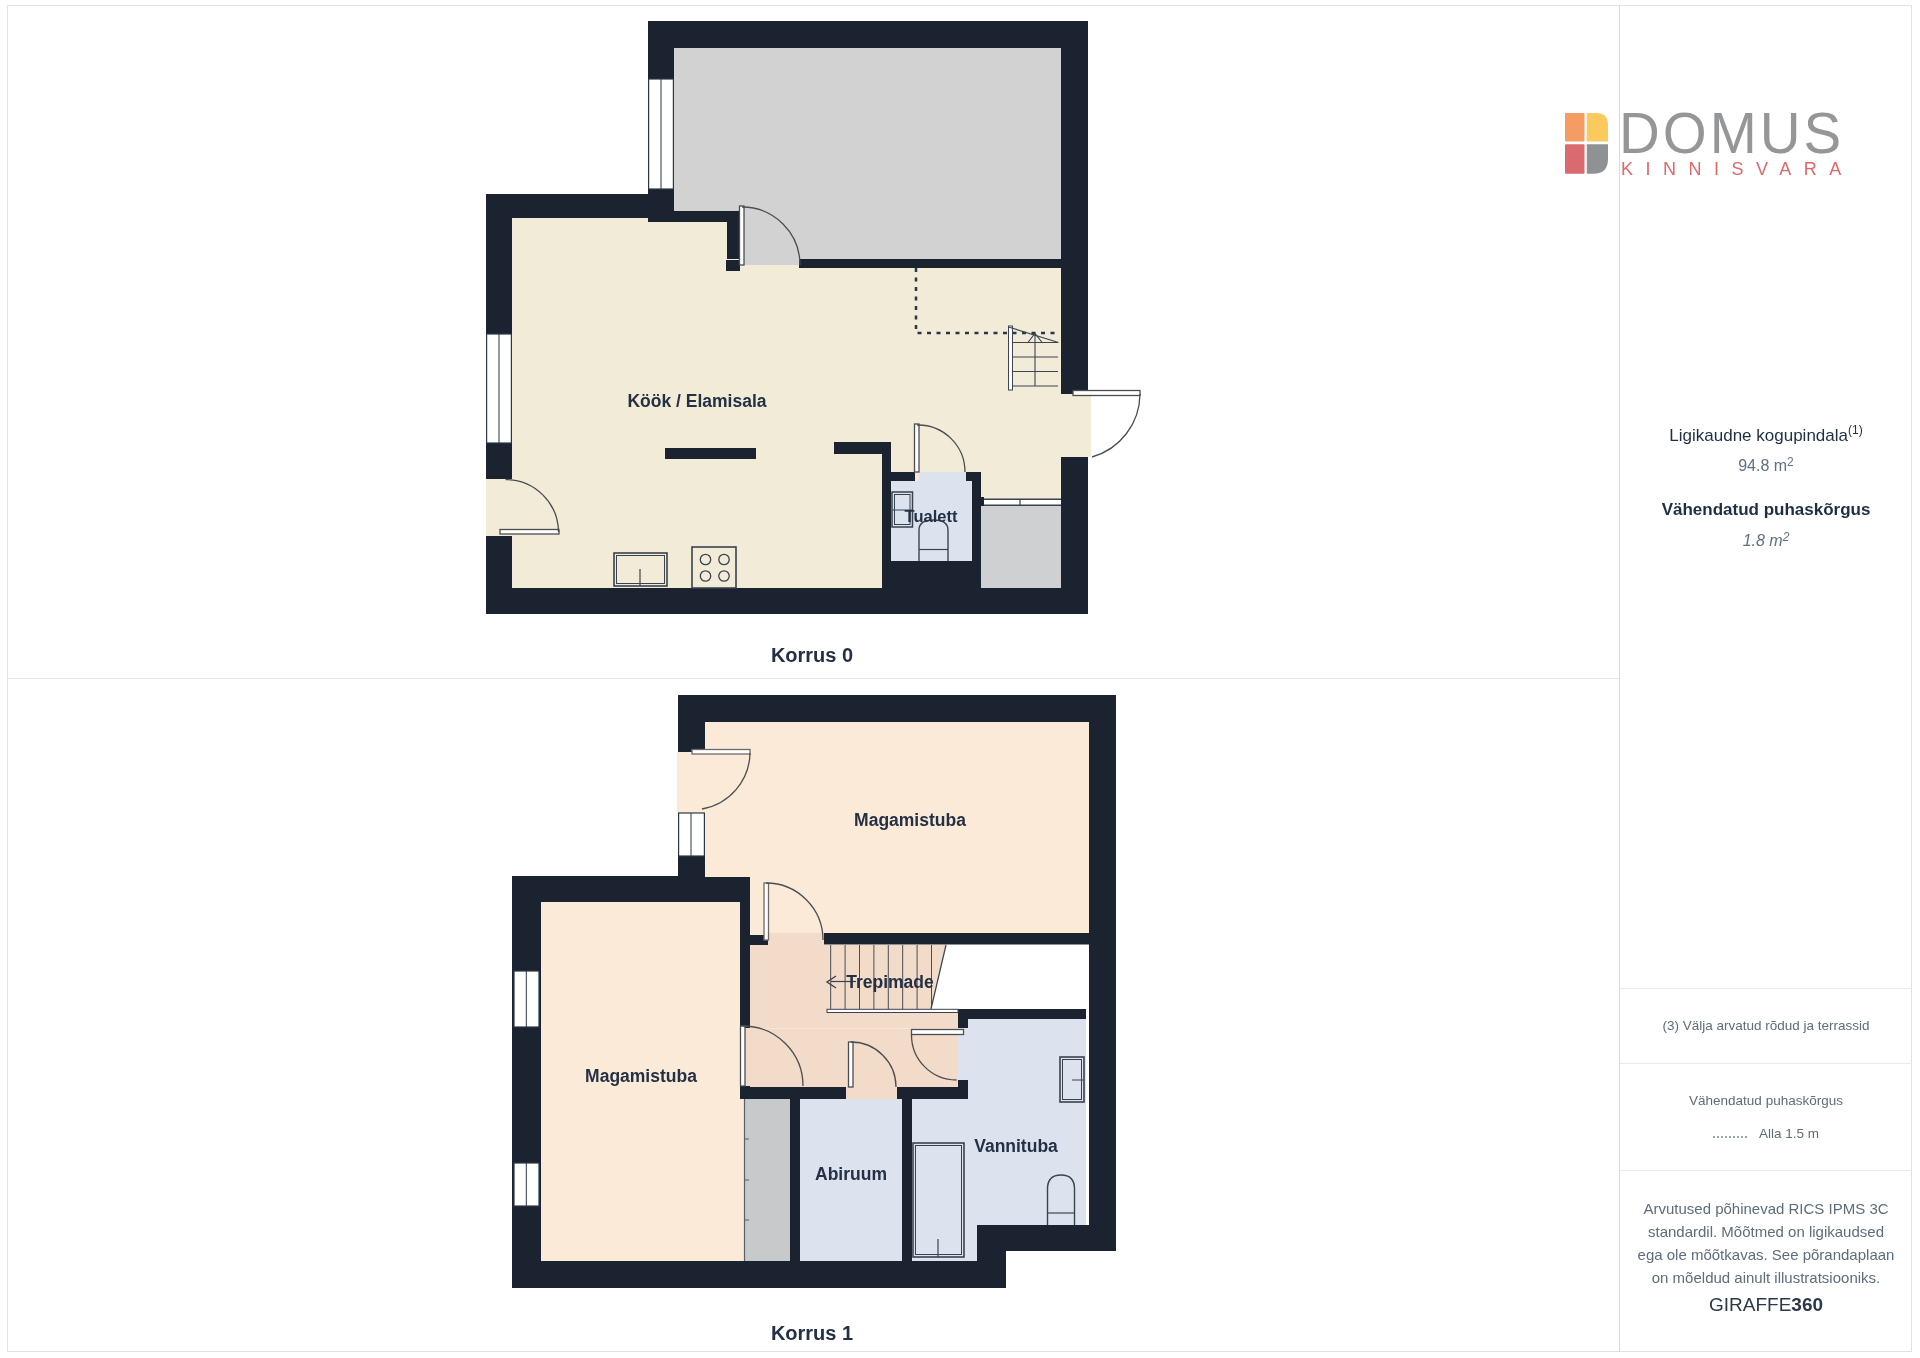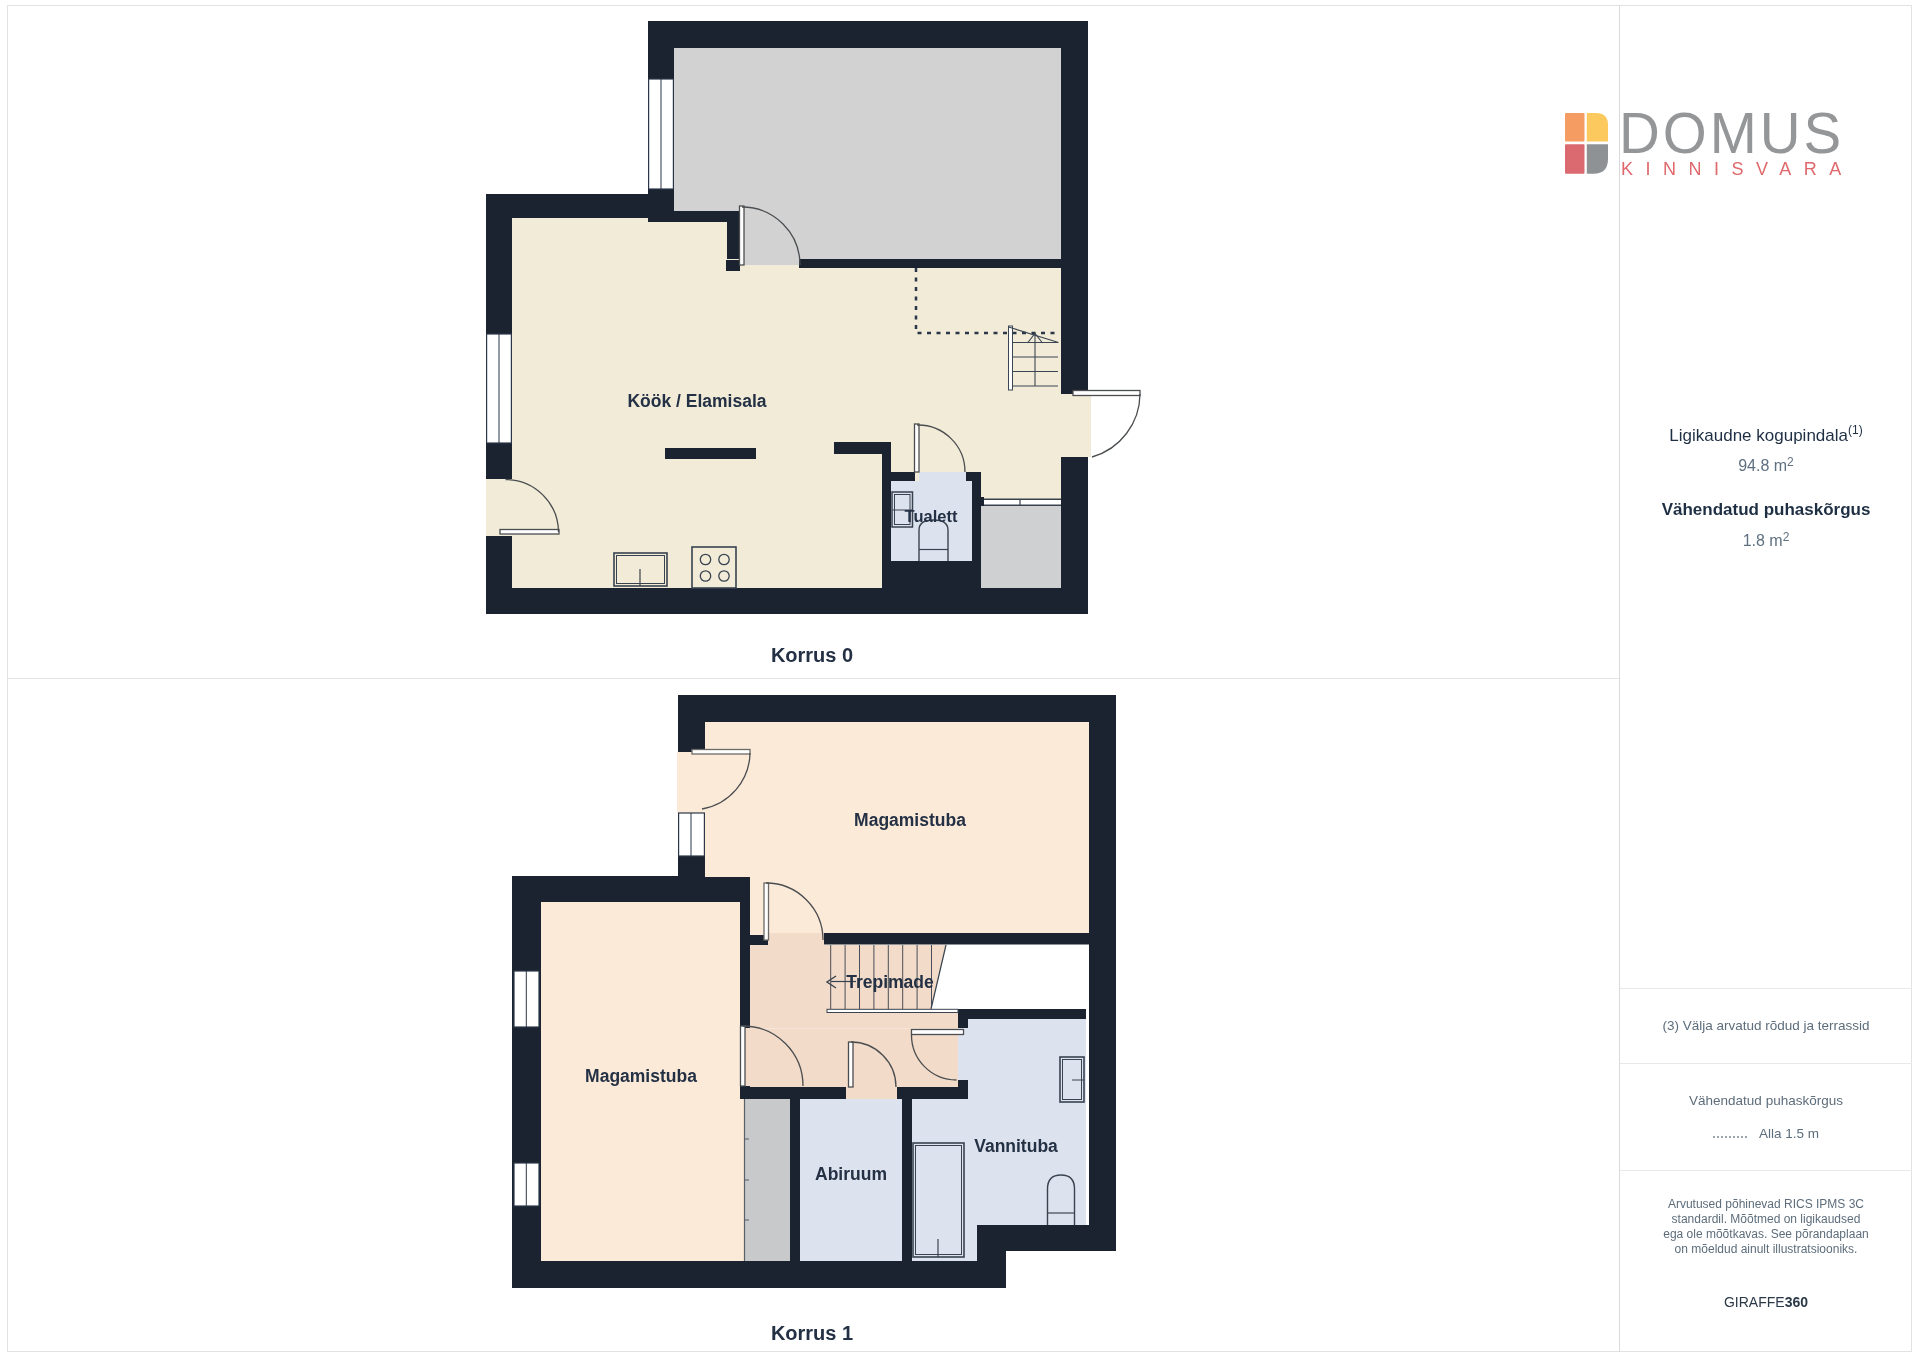--- a/index.html
+++ b/index.html
@@ -244,21 +244,21 @@
     <path d="M 26.8 8 L 36 8 Q 48 8 48 20 L 48 36.5 L 26.8 36.5 Z" fill="#fbc95e"></path>
     <rect x="5" y="39.3" width="19.5" height="29.5" rx="1" fill="#db6a70"></rect>
     <path d="M 26.8 39.3 L 48 39.3 L 48 54 Q 48 68.8 33.5 68.8 L 26.8 68.8 Z" fill="#8f9295"></path>
   </g>
   <text x="59" y="48" font-family="Liberation Sans, sans-serif" font-size="56.5" fill="#949698" letter-spacing="3">DOMUS</text>
   <text x="61" y="70" font-family="Liberation Sans, sans-serif" font-size="18" fill="#df686c" letter-spacing="12.5">KINNISVARA</text>
 </svg>
 <div class="sbc" style="top:423px;font-weight:normal;font-size:17px;color:#1e2f44;">Ligikaudne kogupindala<span style="font-size:12px;vertical-align:7px;">(1)</span></div>
 <div class="sbc" style="top:455px;font-size:16px;color:#5f7081;">94.8 m<span style="font-size:12px;vertical-align:5px;">2</span></div>
 <div class="sbc" style="top:500px;font-weight:bold;font-size:17px;color:#1e2f44;">Vähendatud puhaskõrgus</div>
-<div class="sbc" style="top:530px;font-size:16px;color:#5f7081;">1.8 m<span style="font-size:12px;vertical-align:5px;">2</span></div>
+<div class="sbc" style="top:530px;font-size:16px;color:#5f7081;font-style:italic;">1.8 m<span style="font-size:12px;vertical-align:5px;">2</span></div>
 <div class="sbc" style="top:1018px;font-size:13.5px;color:#5d6d7b;">(3) Välja arvatud rõdud ja terrassid</div>
 <div class="sbc" style="top:1093px;font-size:13.5px;color:#5d6d7b;">Vähendatud puhaskõrgus</div>
 <div class="sbc" style="top:1124px;font-size:13.5px;color:#5d6d7b;"><span style="border-bottom:2px dotted #9aa4ad;display:inline-block;width:34px;height:12px;margin-right:12px;"></span>Alla 1.5 m</div>
-<div class="sbc" style="top:1197px;font-size:12px;line-height:15px;color:#5d6d7b;">Arvutused põhinevad RICS IPMS 3C<br>standardil. Mõõtmed on ligikaudsed<br>ega ole mõõtkavas. See põrandaplaan<br>on mõeldud ainult illustratsiooniks.</div>
-<div class="sbc" style="top:1294px;font-size:14px;color:#2b3947;letter-spacing:0px;">GIRAFFE<b>360</b></div>
+<div class="sbc" style="top:1197px;font-size:15px;line-height:23px;color:#5d6d7b;">Arvutused põhinevad RICS IPMS 3C<br>standardil. Mõõtmed on ligikaudsed<br>ega ole mõõtkavas. See põrandaplaan<br>on mõeldud ainult illustratsiooniks.</div>
+<div class="sbc" style="top:1294px;font-size:19px;color:#2b3947;letter-spacing:0px;">GIRAFFE<b>360</b></div>
 
 <div class="korrus" style="left:662px;top:644px;">Korrus 0</div>
 <div class="korrus" style="left:662px;top:1322px;">Korrus 1</div>
 
 </body></html>

